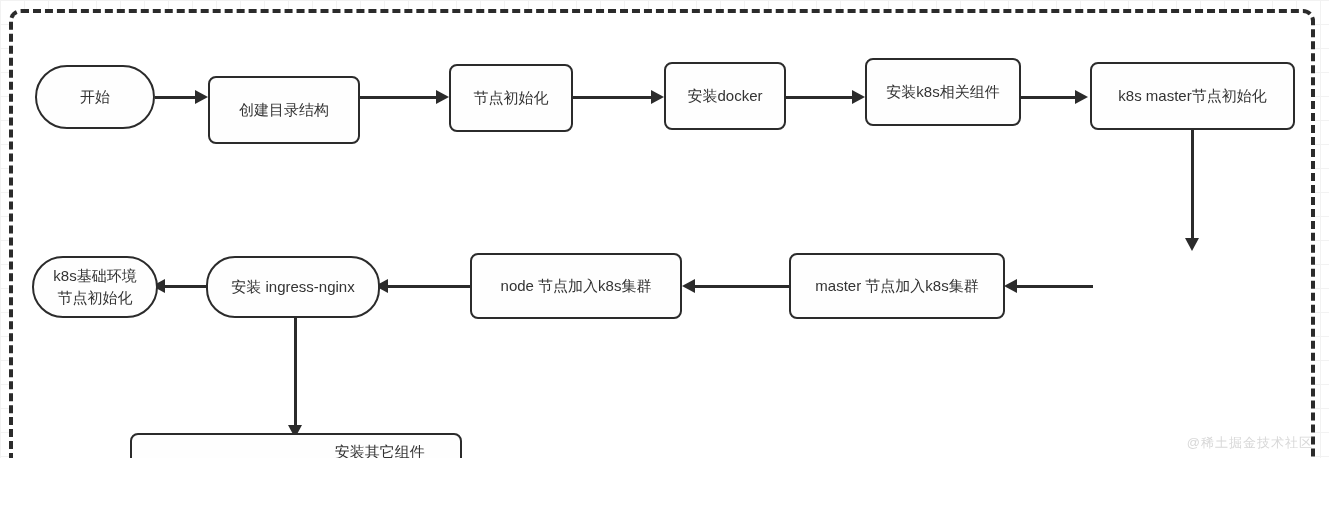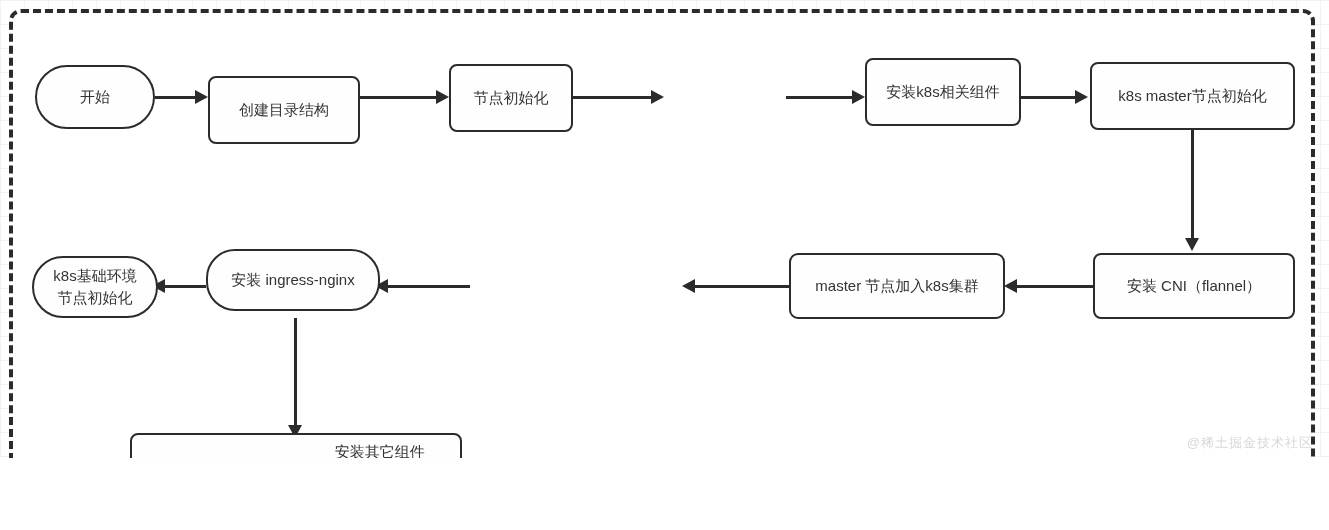--- a/index.html
+++ b/index.html
@@ -105,49 +105,50 @@
   <div class="node" style="left:208px; top:76px; width:152px; height:68px;">创建目录结构</div>
 
   <div class="edge-h" style="left:360px; top:96px; width:78px;"></div>
   <div class="arrow right" style="left:436px; top:90px;"></div>
 
   <div class="node" style="left:449px; top:64px; width:124px; height:68px;">节点初始化</div>
 
   <div class="edge-h" style="left:573px; top:96px; width:80px;"></div>
   <div class="arrow right" style="left:651px; top:90px;"></div>
 
+  <div class="node" style="left:664px; top:62px; width:122px; height:68px;">安装docker</div>
 
   <div class="edge-h" style="left:786px; top:96px; width:68px;"></div>
   <div class="arrow right" style="left:852px; top:90px;"></div>
 
   <div class="node" style="left:865px; top:58px; width:156px; height:68px;">安装k8s相关组件</div>
 
   <div class="edge-h" style="left:1021px; top:96px; width:56px;"></div>
   <div class="arrow right" style="left:1075px; top:90px;"></div>
 
   <div class="node" style="left:1090px; top:62px; width:205px; height:68px;">k8s master节点初始化</div>
 
   <div class="edge-v" style="left:1191px; top:130px; height:110px;"></div>
   <div class="arrow down" style="left:1185px; top:238px;"></div>
 
-  <div class="node" style="left:1093px; top:253px; width:202px; height:66px;">安装 CNI（flannel）</div>
 
   <div class="edge-h" style="left:1010px; top:285px; width:83px;"></div>
   <div class="arrow left" style="left:1004px; top:279px;"></div>
 
-  <div class="node" style="left:789px; top:253px; width:216px; height:66px;border-radius:9px;">master 节点加入k8s集群</div>
+  <div class="node" style="left:789px; top:253px; width:216px; height:66px;">master 节点加入k8s集群</div>
 
   <div class="edge-h" style="left:688px; top:285px; width:101px;"></div>
   <div class="arrow left" style="left:682px; top:279px;"></div>
 
+  <div class="node" style="left:470px; top:253px; width:212px; height:66px;">node 节点加入k8s集群</div>
 
   <div class="edge-h" style="left:381px; top:285px; width:89px;"></div>
   <div class="arrow left" style="left:375px; top:279px;"></div>
 
-  <div class="node" style="left:206px; top:249px; width:174px; height:62px;border-radius:29px;">安装 ingress-nginx</div>
+  <div class="node" style="left:206px; top:256px; width:174px; height:62px;border-radius:29px;">安装 ingress-nginx</div>
 
   <div class="edge-h" style="left:158px; top:285px; width:48px;"></div>
   <div class="arrow left" style="left:152px; top:279px;"></div>
 
   <div class="node pill" style="left:32px; top:256px; width:126px; height:62px;">k8s基础环境
 节点初始化</div>
 
   <div class="edge-v" style="left:294px; top:318px; height:110px;"></div>
   <div class="arrow down" style="left:288px; top:425px;"></div>
 

